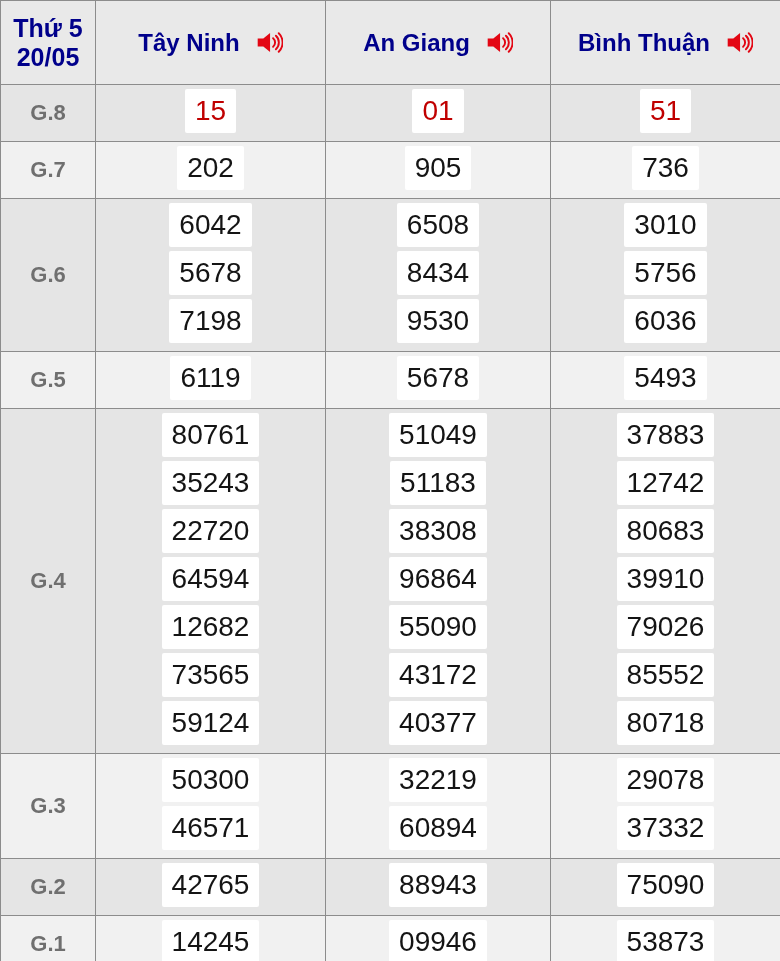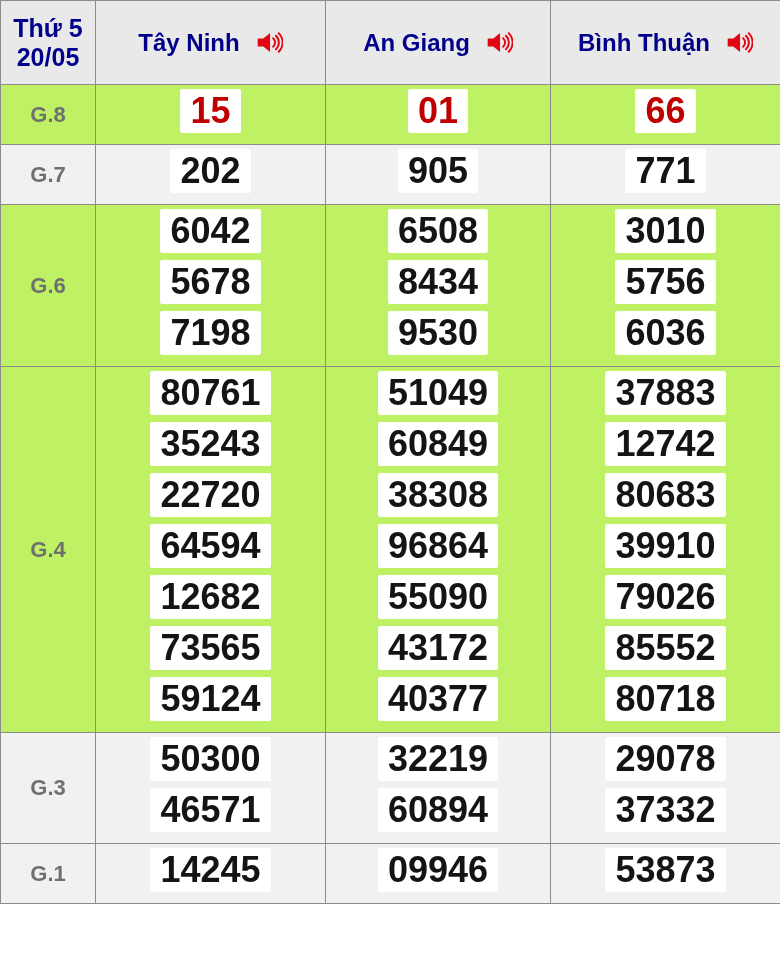--- a/index.html
+++ b/index.html
@@ -55,35 +55,35 @@
   .province-name{
     color:var(--navy);
     font-weight:bold;
     font-size:24px;
   }
   .speaker-btn{
     background:none;border:none;padding:0;margin:0;
     cursor:pointer;line-height:0;
   }
   tbody tr.stripe td, tbody tr.stripe th{background:var(--stripe);}
-  tbody tr.plain td, tbody tr.plain th{background:#bef264;}
+  tbody tr.plain td, tbody tr.plain th{background:#e5e5e5;}
   th.prize-label{
     color:var(--label-gray);
     font-weight:bold;
     font-size:22px;
   }
   .num-line{
     line-height:44px;
   }
   .num{
     display:inline-block;
     background:#ffffff;
     padding:0 10px;
-    font-weight:bold;
-    font-size:36px;
+    font-weight:normal;
+    font-size:28px;
     color:var(--num-black);
     border-radius:2px;
   }
   tr.hl-red .num{color:var(--red-dark);}
 </style>
 </head>
 <body>
 
 <table class="results">
   <colgroup>
@@ -142,67 +142,79 @@
   <tbody>
       <tr class="plain hl-red">
         <th class="prize-label">G.8</th>
         <td>
           <div class="num-line"><span class="num">15</span></div>
         </td>
         <td>
           <div class="num-line"><span class="num">01</span></div>
         </td>
         <td>
-          <div class="num-line"><span class="num">66</span></div>
+          <div class="num-line"><span class="num">51</span></div>
         </td>
       </tr>
       <tr class="stripe">
         <th class="prize-label">G.7</th>
         <td>
           <div class="num-line"><span class="num">202</span></div>
         </td>
         <td>
           <div class="num-line"><span class="num">905</span></div>
         </td>
         <td>
-          <div class="num-line"><span class="num">771</span></div>
+          <div class="num-line"><span class="num">736</span></div>
         </td>
       </tr>
       <tr class="plain">
         <th class="prize-label">G.6</th>
         <td>
           <div class="num-line"><span class="num">6042</span></div>
           <div class="num-line"><span class="num">5678</span></div>
           <div class="num-line"><span class="num">7198</span></div>
         </td>
         <td>
           <div class="num-line"><span class="num">6508</span></div>
           <div class="num-line"><span class="num">8434</span></div>
           <div class="num-line"><span class="num">9530</span></div>
         </td>
         <td>
           <div class="num-line"><span class="num">3010</span></div>
           <div class="num-line"><span class="num">5756</span></div>
           <div class="num-line"><span class="num">6036</span></div>
+        </td>
+      </tr>
+      <tr class="stripe">
+        <th class="prize-label">G.5</th>
+        <td>
+          <div class="num-line"><span class="num">6119</span></div>
+        </td>
+        <td>
+          <div class="num-line"><span class="num">5678</span></div>
+        </td>
+        <td>
+          <div class="num-line"><span class="num">5493</span></div>
         </td>
       </tr>
       <tr class="plain">
         <th class="prize-label">G.4</th>
         <td>
           <div class="num-line"><span class="num">80761</span></div>
           <div class="num-line"><span class="num">35243</span></div>
           <div class="num-line"><span class="num">22720</span></div>
           <div class="num-line"><span class="num">64594</span></div>
           <div class="num-line"><span class="num">12682</span></div>
           <div class="num-line"><span class="num">73565</span></div>
           <div class="num-line"><span class="num">59124</span></div>
         </td>
         <td>
           <div class="num-line"><span class="num">51049</span></div>
-          <div class="num-line"><span class="num">60849</span></div>
+          <div class="num-line"><span class="num">51183</span></div>
           <div class="num-line"><span class="num">38308</span></div>
           <div class="num-line"><span class="num">96864</span></div>
           <div class="num-line"><span class="num">55090</span></div>
           <div class="num-line"><span class="num">43172</span></div>
           <div class="num-line"><span class="num">40377</span></div>
         </td>
         <td>
           <div class="num-line"><span class="num">37883</span></div>
           <div class="num-line"><span class="num">12742</span></div>
           <div class="num-line"><span class="num">80683</span></div>
@@ -220,20 +232,32 @@
         </td>
         <td>
           <div class="num-line"><span class="num">32219</span></div>
           <div class="num-line"><span class="num">60894</span></div>
         </td>
         <td>
           <div class="num-line"><span class="num">29078</span></div>
           <div class="num-line"><span class="num">37332</span></div>
         </td>
       </tr>
+      <tr class="plain">
+        <th class="prize-label">G.2</th>
+        <td>
+          <div class="num-line"><span class="num">42765</span></div>
+        </td>
+        <td>
+          <div class="num-line"><span class="num">88943</span></div>
+        </td>
+        <td>
+          <div class="num-line"><span class="num">75090</span></div>
+        </td>
+      </tr>
       <tr class="stripe">
         <th class="prize-label">G.1</th>
         <td>
           <div class="num-line"><span class="num">14245</span></div>
         </td>
         <td>
           <div class="num-line"><span class="num">09946</span></div>
         </td>
         <td>
           <div class="num-line"><span class="num">53873</span></div>

